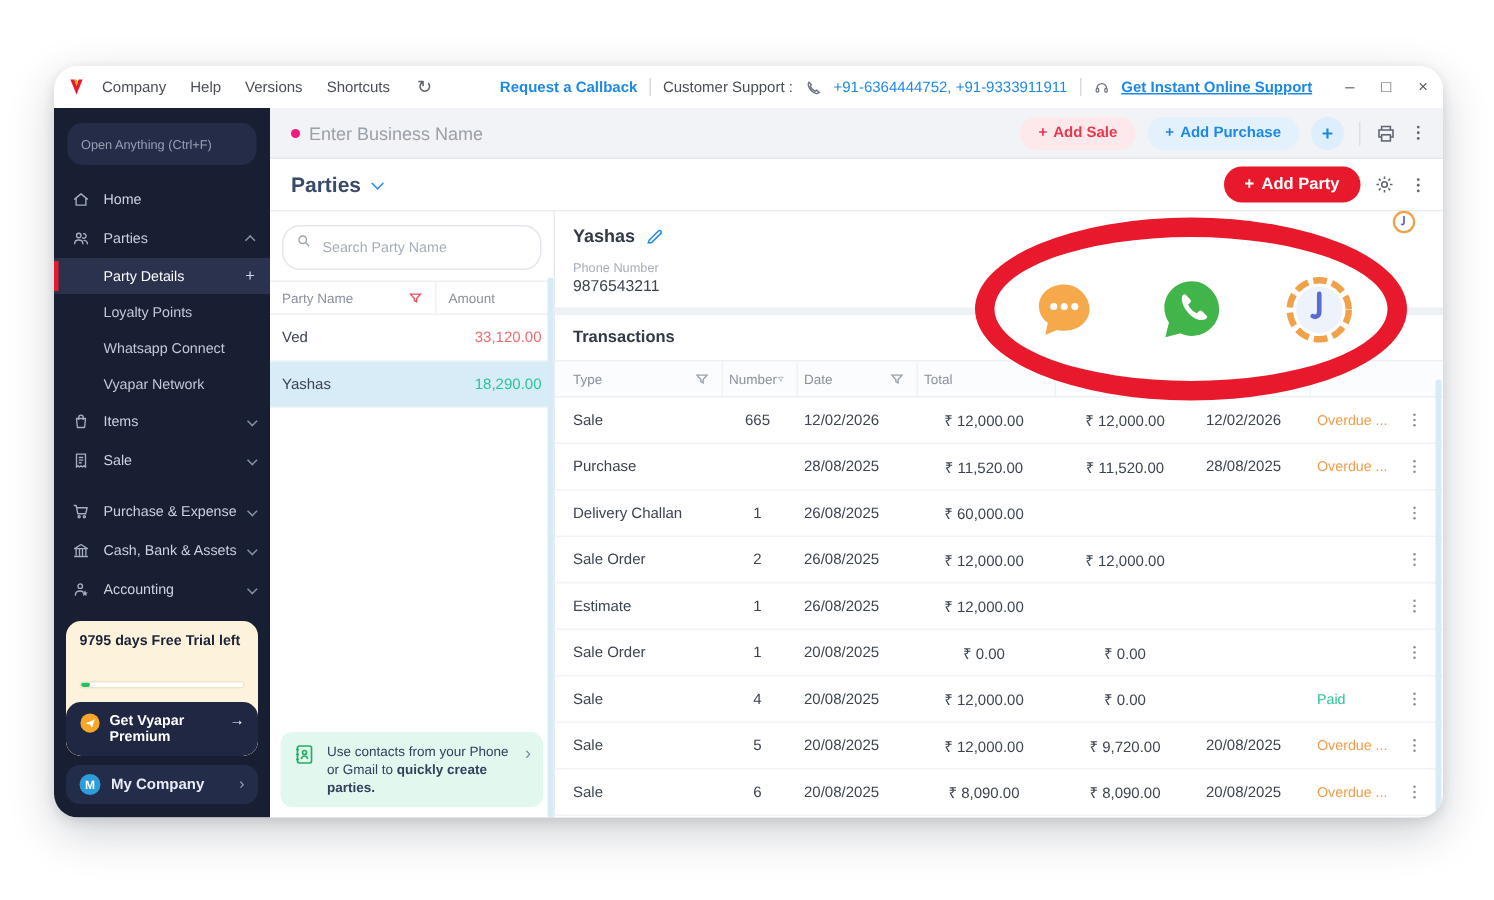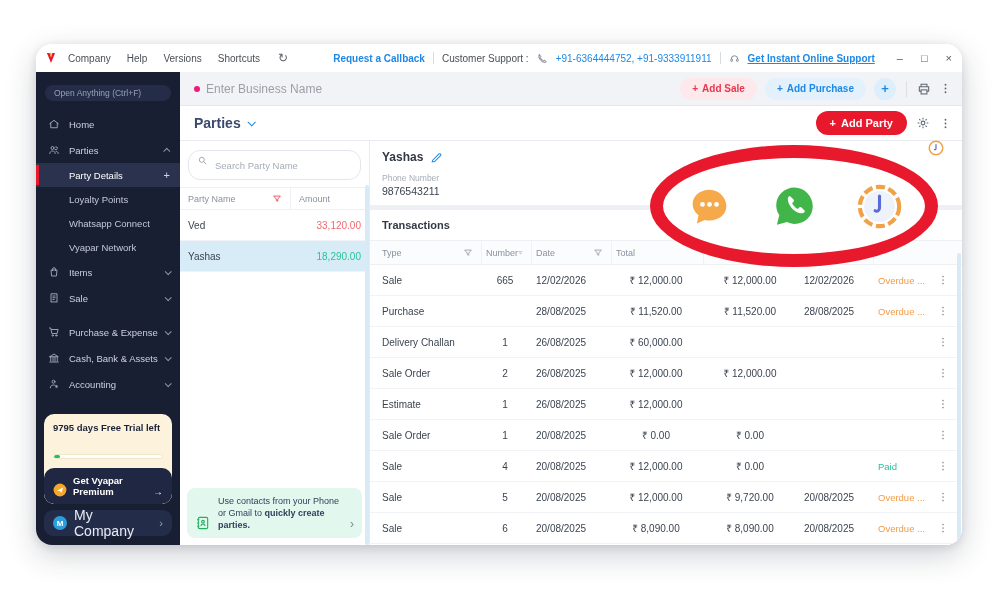--- a/index.html
+++ b/index.html
@@ -23,21 +23,21 @@
   .tb-underline { text-decoration:underline; }
   .win-ctrls { display:flex; align-items:center; gap:18px; margin-left:14px; color:#55595f; font-size:11px; }
   .refresh { color:#5f6368; font-size:12px; margin-left:2px; }
 
   
   .app-body { flex:1; display:flex; min-height:0; }
 
   
   .sidebar { width:144px; background:#181f33; display:flex; flex-direction:column; flex:0 0 auto; position:relative; }
   .sb-search { margin:10px 9px 6px 9px; }
-  .sb-search input { width:100%; height:16px; background:#242c47; border:none; border-radius:10px; color:#98a0b5; font-size:8.5px; padding:0 9px; font-family:"Liberation Sans",sans-serif; outline:none; }
+  .sb-search input { width:100%; height:28px; background:#242c47; border:none; border-radius:10px; color:#98a0b5; font-size:8.5px; padding:0 9px; font-family:"Liberation Sans",sans-serif; outline:none; }
   .sb-search input::placeholder { color:#98a0b5; }
   .nav { flex:1; overflow:hidden; padding-top:4px; }
   .nav-item { display:flex; align-items:center; height:24px; padding:0 10px 0 12px; color:#ccd1df; font-size:9.5px; cursor:pointer; position:relative; }
   .nav-item.top { height:26px; }
   .nav-item.gap { margin-top:8px; }
   .nav-item .nico { width:12px; height:12px; color:#a6adc2; margin-right:9px; flex:0 0 auto; }
   .nav-item.sub { padding-left:33px; color:#c2c8d8; }
   .nav-item.sub.active { background:#2a324e; color:#fff; }
   .nav-item.sub.active::before { content:""; position:absolute; left:0; top:2px; bottom:2px; width:3px; background:#e8192c; }
   .nlabel { flex:1; white-space:nowrap; overflow:hidden; }
@@ -45,29 +45,29 @@
   .chev { width:5px; height:5px; border-right:1.4px solid #8b93ab; border-bottom:1.4px solid #8b93ab; flex:0 0 auto; }
   .chev.down { transform:rotate(45deg) translateY(-1px); }
   .chev.up { transform:rotate(-135deg) translateY(-1px); }
   .nav-partial { height:6px; overflow:hidden; }
 
   .trial-card { margin:2px 8px 6px 8px; border-radius:10px; overflow:hidden; background:#fdf3dd; flex:0 0 auto; }
   .trial-top { padding:8px 9px 9px 9px; }
   .trial-text { color:#1b2137; font-weight:bold; font-size:9.5px; margin-bottom:21px; }
   .trial-track { height:5px; background:#fff; border-radius:3px; border:1px solid #f0e6cc; overflow:hidden; }
   .trial-fill { height:100%; background:#21c25e; border-radius:3px; }
-  .premium-row { background:#1f2742; display:flex; align-items:flex-end; gap:6px; padding:7px 9px; border-radius:10px; }
+  .premium-row { background:#1f2742; display:flex; align-items:flex-start; gap:6px; padding:7px 9px; border-radius:10px; }
   .premium-ico { width:14px; height:14px; flex:0 0 auto; }
   .premium-ico svg { width:100%; height:100%; display:block; }
   .premium-label { color:#fff; font-weight:bold; font-size:9.5px; flex:1; }
   .premium-arrow { color:#fff; font-size:10px; }
 
   .company-row { margin:0 8px 9px 8px; background:#232c49; border-radius:9px; height:26px; display:flex; align-items:center; gap:7px; padding:0 9px; flex:0 0 auto; cursor:pointer; }
   .company-avatar { width:14px; height:14px; border-radius:50%; background:#2d9cdb; color:#fff; font-size:8px; font-weight:bold; display:flex; align-items:center; justify-content:center; }
-  .company-label { color:#e8ebf3; font-size:14px; font-weight:normal; flex:1; }
+  .company-label { color:#e8ebf3; font-size:10px; font-weight:bold; flex:1; }
   .company-chev { color:#9aa2b8; font-size:11px; }
 
   
   .main { flex:1; display:flex; flex-direction:column; min-width:0; }
   .app-header { height:34px; background:#f1f3f6; border-bottom:1px solid #e5e8ee; display:flex; align-items:center; padding:0 10px 0 14px; flex:0 0 auto; }
   .biz-name { display:flex; align-items:center; gap:6px; color:#9aa0a8; font-size:12px; }
   .biz-dot { width:6px; height:6px; border-radius:50%; background:#f0197e; }
   .hdr-actions { margin-left:auto; display:flex; align-items:center; gap:8px; }
   .pill { border:none; border-radius:13px; height:22px; padding:0 12px; font-size:10px; font-weight:bold; display:flex; align-items:center; gap:4px; cursor:pointer; font-family:"Liberation Sans",sans-serif; }
   .pill.sale { background:#fde9ec; color:#e8374d; }
@@ -98,21 +98,21 @@
   .plh-amt { padding:0 8px; }
   .funnel { width:10px; height:10px; color:#9aa2ad; cursor:pointer; }
   .funnel.red { color:#e94e5a; }
   .plist-row { height:31px; font-size:10px; color:#3c4450; border-bottom:1px solid #f2f3f6; cursor:pointer; }
   .plist-row .pname { padding:0 8px; }
   .plist-row .pamt { padding:0 8px; text-align:right; }
   .plist-row.selected { background:#d8ecf8; }
   .amt-red { color:#f4696f; }
   .amt-green { color:#27c497; }
 
-  .contacts-banner { position:absolute; left:7px; right:7px; bottom:7px; background:#e2f7ee; border-radius:8px; display:flex; align-items:flex-end; gap:7px; padding:7px 8px; cursor:pointer; }
+  .contacts-banner { position:absolute; left:7px; right:7px; bottom:7px; background:#e2f7ee; border-radius:8px; display:flex; align-items:flex-start; gap:7px; padding:7px 8px; cursor:pointer; }
   .cb-ico { width:16px; height:16px; color:#27ae60; flex:0 0 auto; }
   .cb-ico svg { width:100%; height:100%; display:block; }
   .cb-text { font-size:9px; color:#33415c; line-height:1.35; flex:1; }
   .cb-text b { font-weight:bold; }
   .cb-chev { color:#7c8a97; font-size:12px; }
 
   
   .detail { flex:1; display:flex; flex-direction:column; min-width:0; position:relative; background:#fff; }
   .detail-scrollbar { position:absolute; right:1px; top:112px; bottom:4px; width:4px; background:#d9eaf7; border-radius:2px; }
   .dhead { padding:9px 12px 8px 12px; border-bottom:5px solid #edf0f4; flex:0 0 auto; position:relative; }

